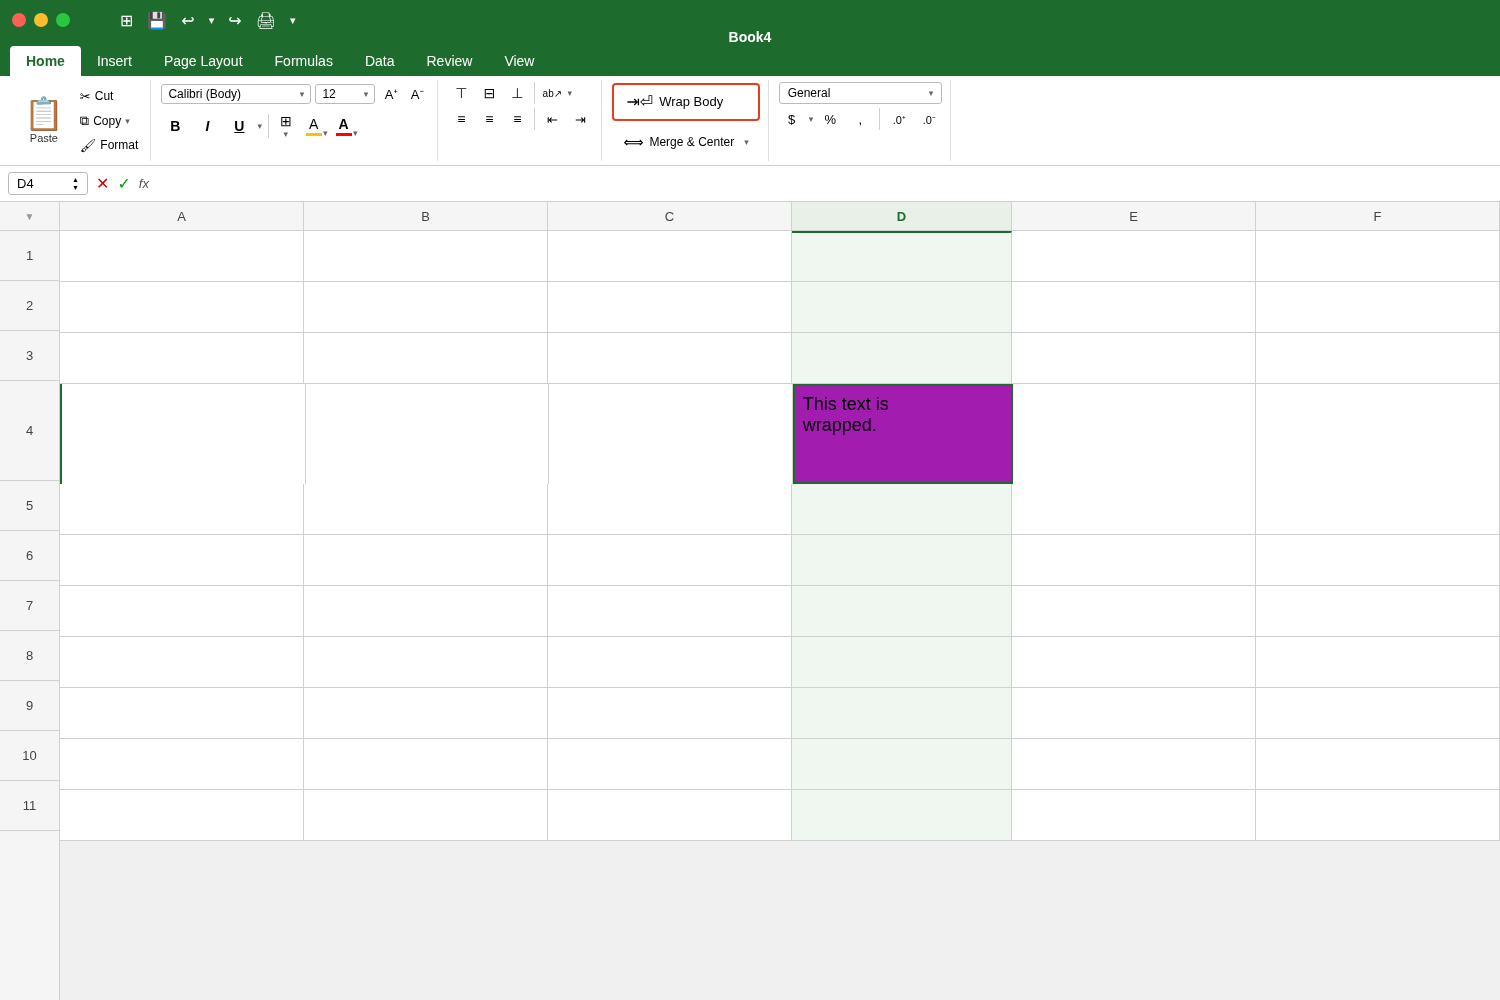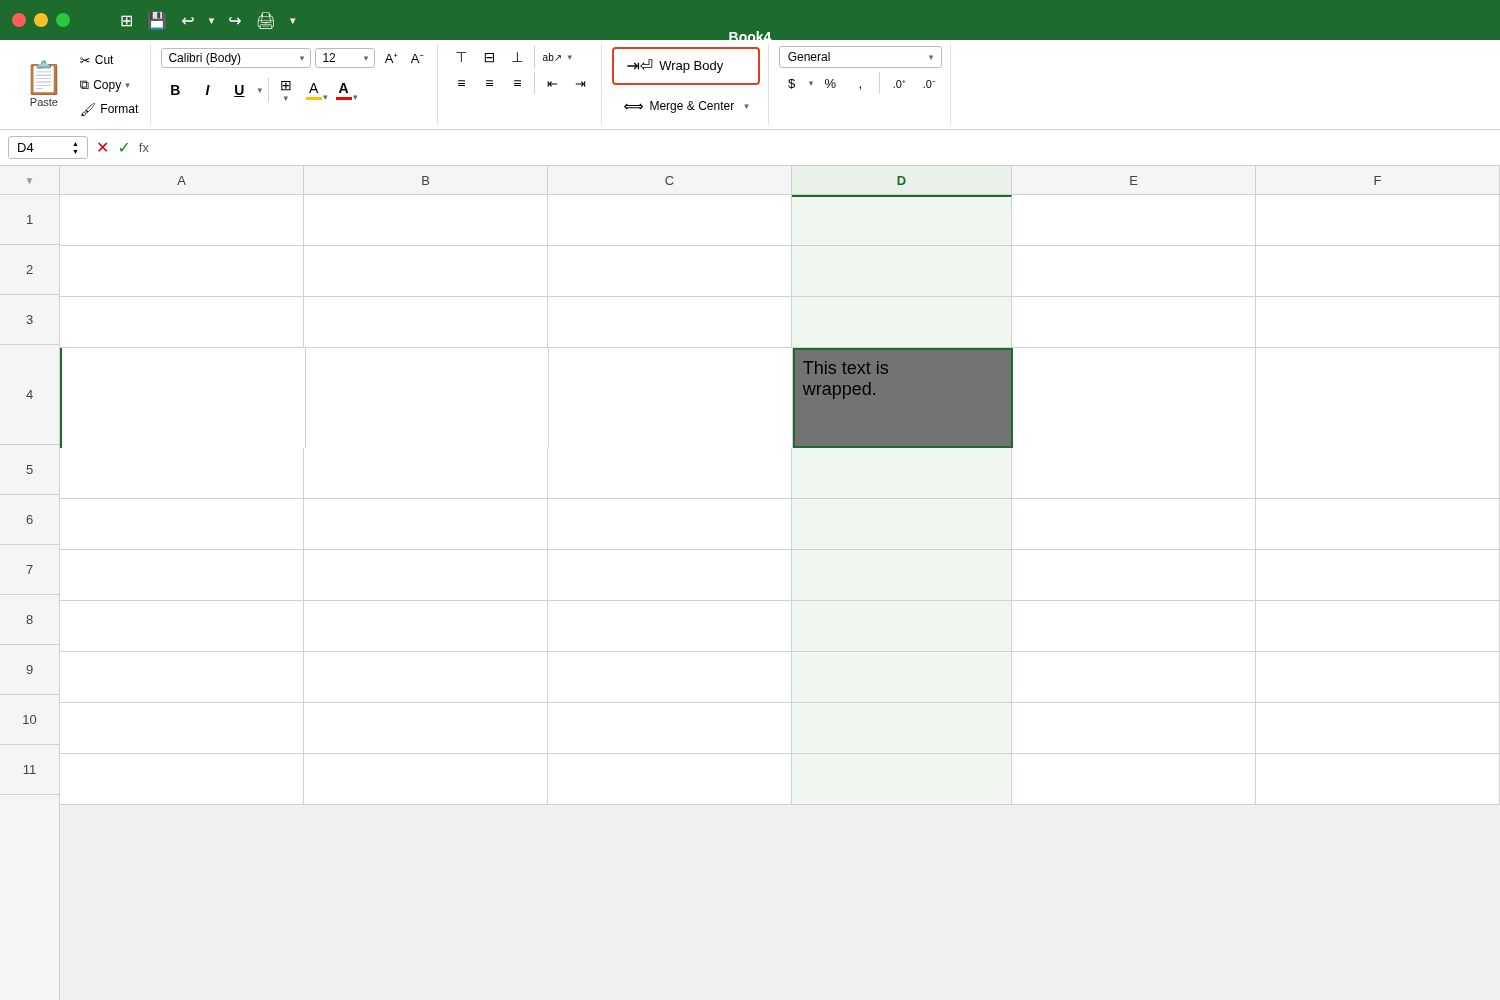--- a/index.html
+++ b/index.html
@@ -302,20 +302,21 @@
     }
     .formula-icon { font-size: 14px; cursor: pointer; }
     .formula-input {
       flex: 1;
       font-size: 13px;
       color: #222;
     }
     .fx-label {
       color: #555;
       font-size: 13px;
+      font-style: italic;
     }
 
     
     .spreadsheet {
       display: flex;
       flex-direction: column;
       flex: 1;
       overflow: hidden;
     }
 
@@ -409,21 +410,21 @@
       font-size: 13px;
       position: relative;
       background: white;
       overflow: hidden;
     }
     .grid-row.tall .grid-cell { height: 100px; }
 
     
     .grid-cell.selected-cell {
       border: 2px solid #1e6b2e;
-      background: #737373;
+      background: #a21caf;
       z-index: 2;
     }
     .grid-cell.wrapped-content {
       white-space: normal;
       word-wrap: break-word;
       font-size: 18px;
       padding: 8px;
     }
 
     
@@ -478,20 +479,29 @@
       <span>💾</span>
       <span>↩</span>
       <span style="font-size:11px; color:white;">▾</span>
       <span>↪</span>
       <span>🖨</span>
       <span style="font-size:11px; color:white;">▾</span>
     </div>
     <span class="title-text">Book4</span>
   </div>
 
+  <div class="ribbon-tabs">
+    <div class="ribbon-tab active">Home</div>
+    <div class="ribbon-tab">Insert</div>
+    <div class="ribbon-tab">Page Layout</div>
+    <div class="ribbon-tab">Formulas</div>
+    <div class="ribbon-tab">Data</div>
+    <div class="ribbon-tab">Review</div>
+    <div class="ribbon-tab">View</div>
+  </div>
 
   <div class="ribbon-toolbar">
 
     <div class="clipboard-group">
       <div class="paste-area">
         <div class="paste-icon">📋</div>
         <div class="paste-label">Paste</div>
       </div>
       <div class="clipboard-actions">
         <div class="clipboard-action">

